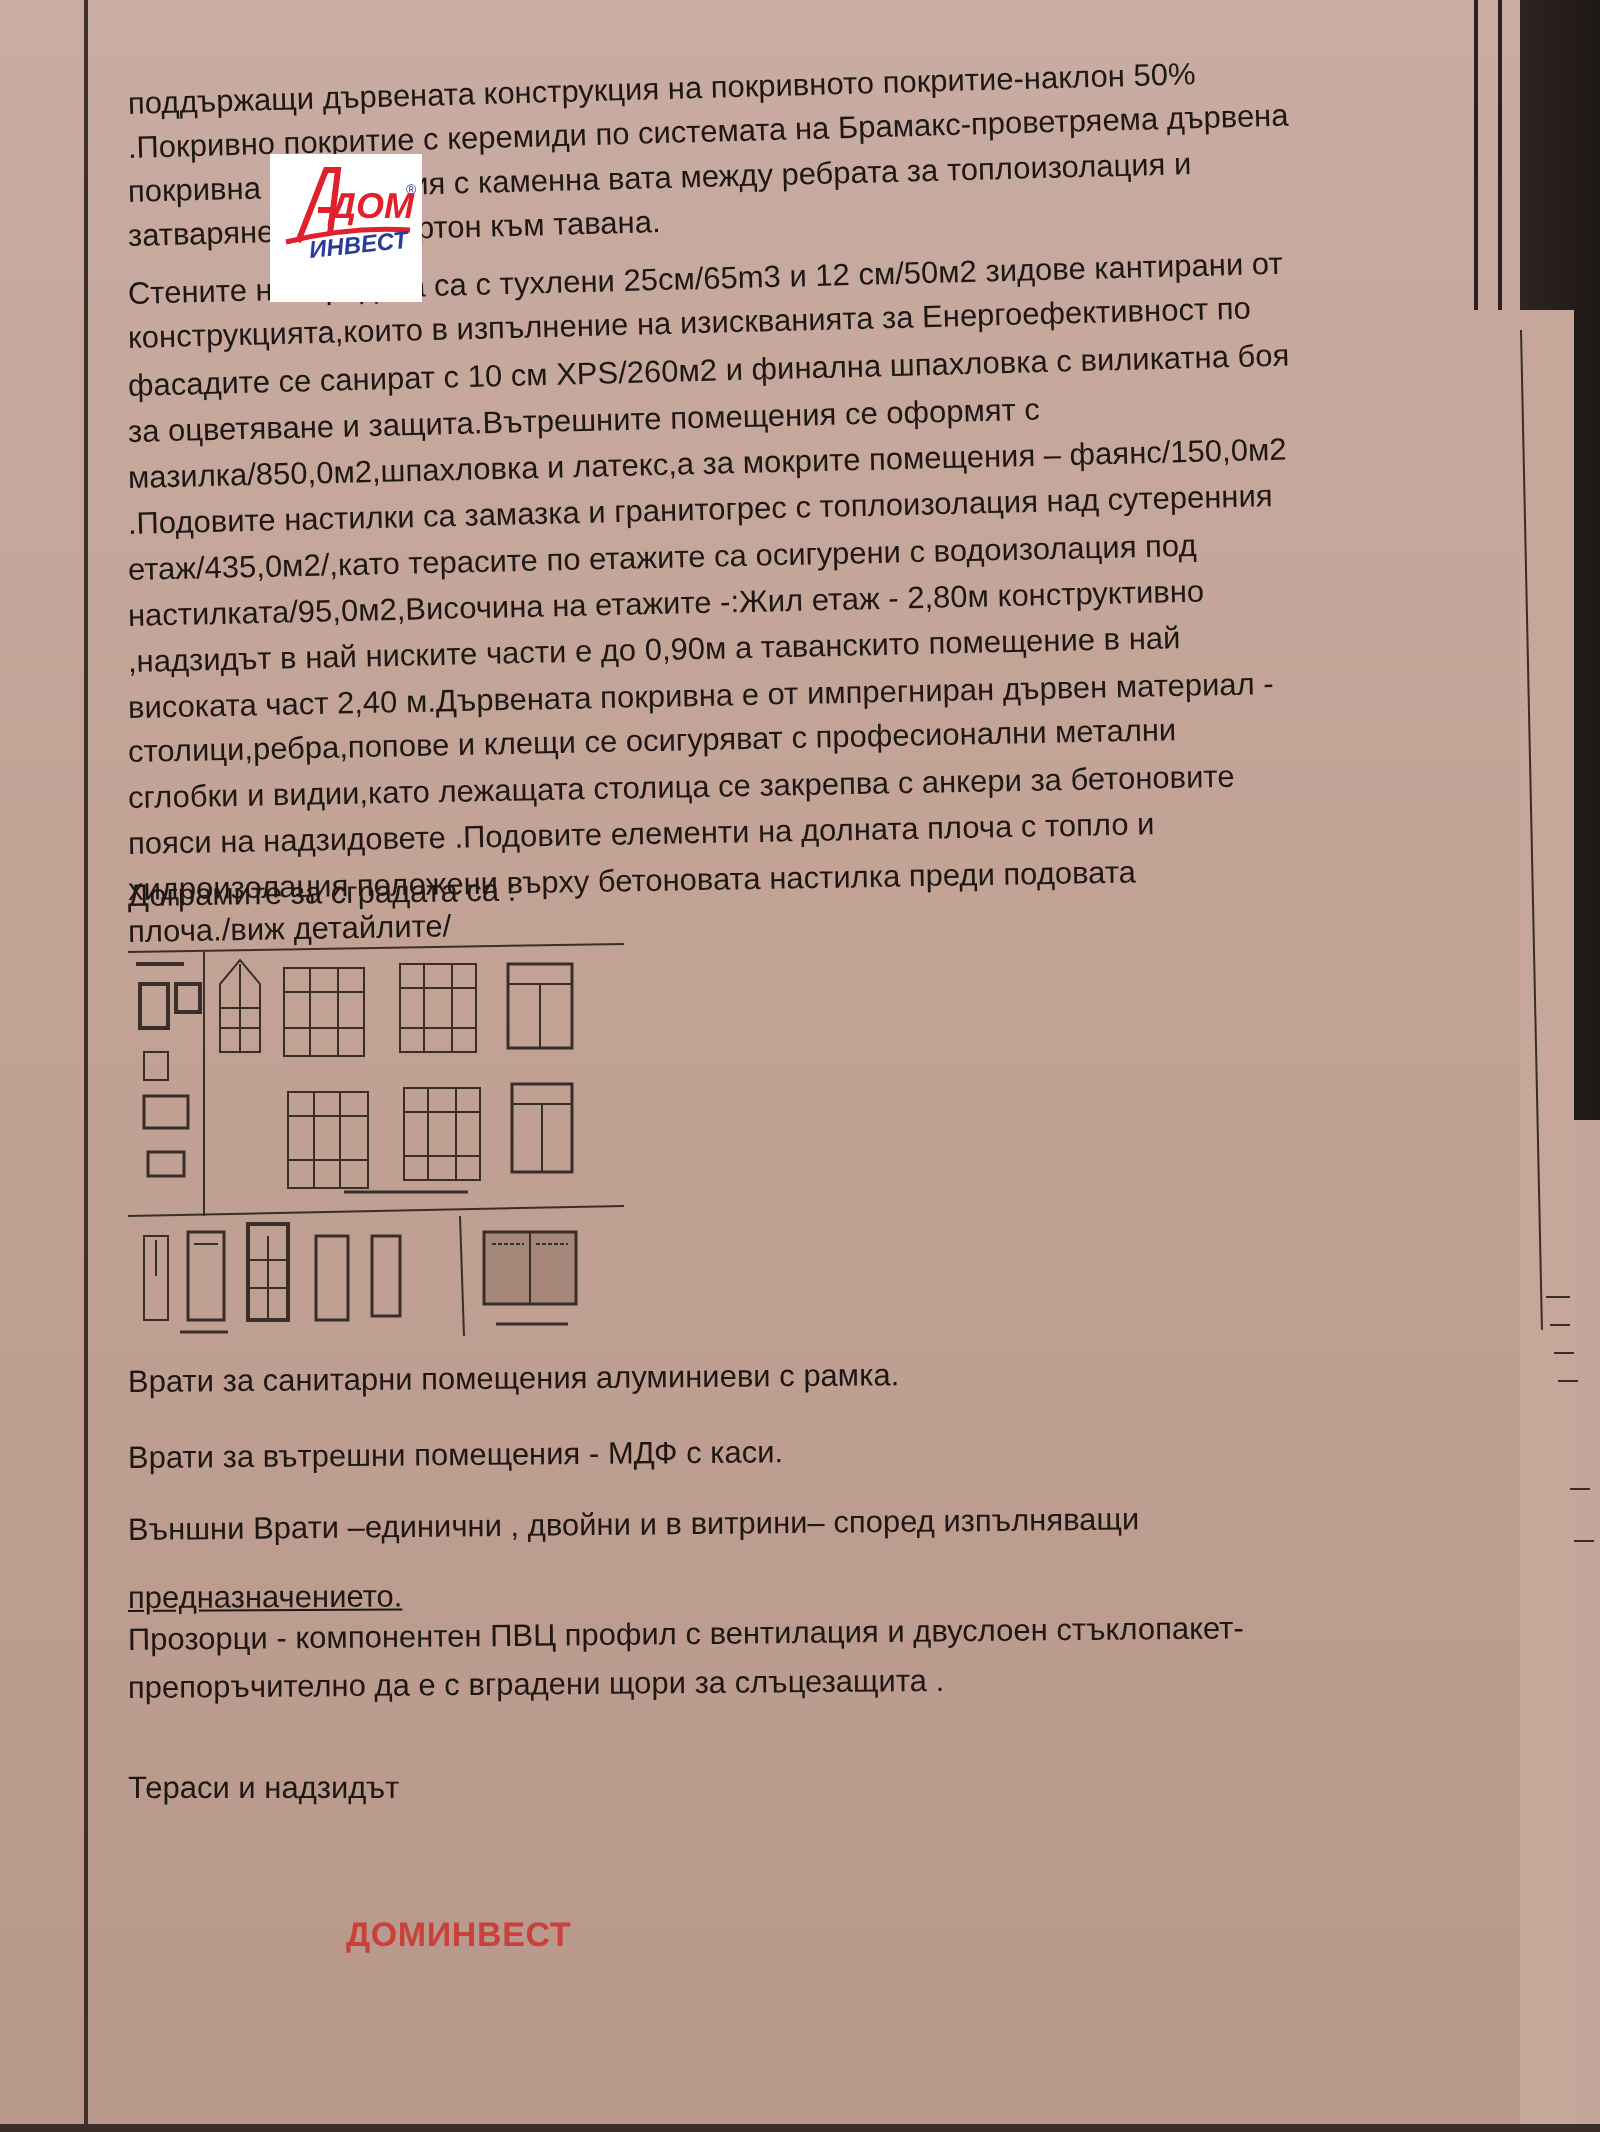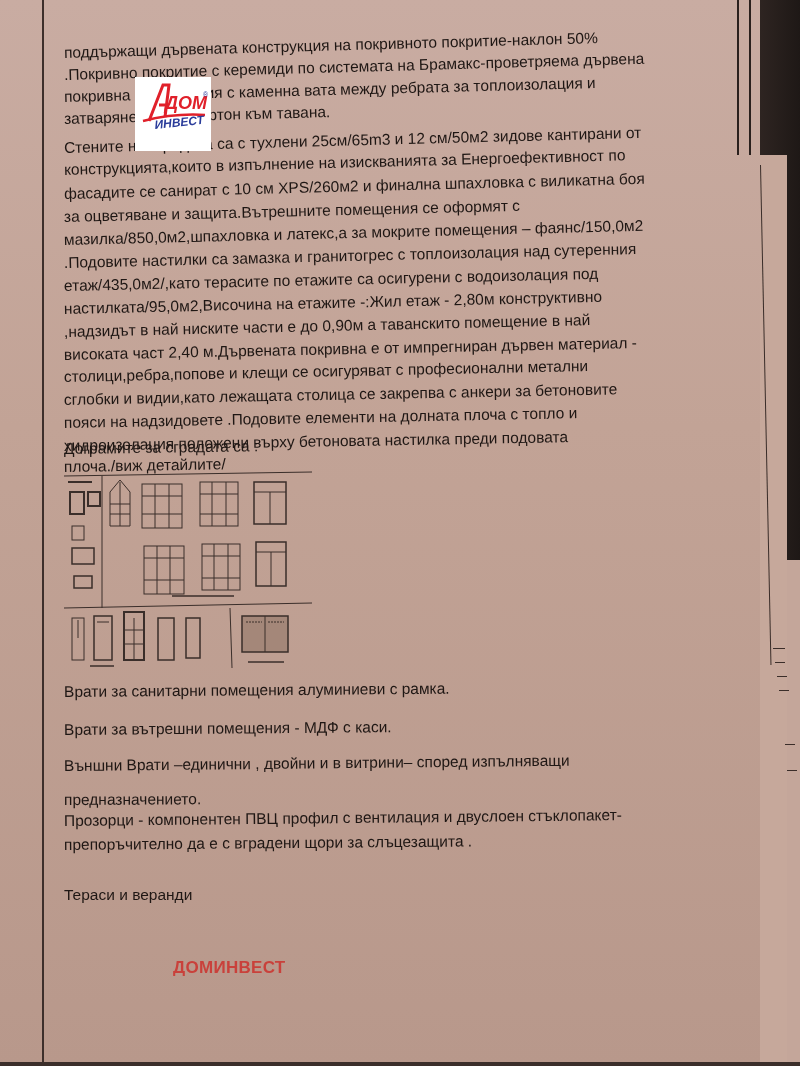--- a/index.html
+++ b/index.html
@@ -148,24 +148,24 @@
       <line x1="184" y1="154" x2="200" y2="154" stroke-dasharray="2 1"></line>
       <line x1="206" y1="154" x2="222" y2="154" stroke-dasharray="2 1"></line>
       <line x1="28" y1="198" x2="52" y2="198" stroke-width="1.5"></line>
       <line x1="186" y1="194" x2="222" y2="194" stroke-width="1.5"></line>
     </svg>
   </div>
 
   <div class="text" style="top:683px; transform:rotate(-0.5deg);" data-bind="paragraphs.sanitary_doors">Врати за санитарни помещения  алуминиеви  с рамка.</div>
   <div class="text" style="top:721px; transform:rotate(-0.5deg);" data-bind="paragraphs.interior_doors">Врати за вътрешни помещения - МДФ с каси.</div>
   <div class="text" style="top:757px; transform:rotate(-0.6deg);" data-bind="paragraphs.exterior_doors.0">Външни Врати –единични ,  двойни и в витрини– според изпълняващи</div>
-  <div class="text" style="top:791px; transform:rotate(-0.3deg);" data-bind="paragraphs.exterior_doors.1">предназначението.</div>
+  <div class="text" style="top:791px; transform:rotate(-0.3deg);text-decoration:underline;" data-bind="paragraphs.exterior_doors.1">предназначението.</div>
   <div class="text" style="top:812px; transform:rotate(-0.6deg);" data-bind="paragraphs.windows.0">Прозорци - компонентен ПВЦ профил с вентилация и двуслоен стъклопакет-</div>
   <div class="text" style="top:836px; transform:rotate(-0.5deg);" data-bind="paragraphs.windows.1">препоръчително да е с вградени щори за слъцезащита .</div>
-  <div class="text" style="top:886px;" data-bind="paragraphs.terraces">Тераси и веранди</div>
+  <div class="text" style="top:886px;" data-bind="paragraphs.terraces">Тераси и надзидът</div>
 
   <div class="stamp" data-bind="watermark">ДОМИНВЕСТ</div>
 </div>
 
 <div class="tick" style="left:773px; top:648px; width:12px;"></div>
 <div class="tick" style="left:775px; top:662px; width:10px;"></div>
 <div class="tick" style="left:777px; top:676px; width:10px;"></div>
 <div class="tick" style="left:779px; top:690px; width:10px;"></div>
 <div class="tick" style="left:785px; top:744px; width:10px;"></div>
 <div class="tick" style="left:787px; top:770px; width:10px;"></div>

